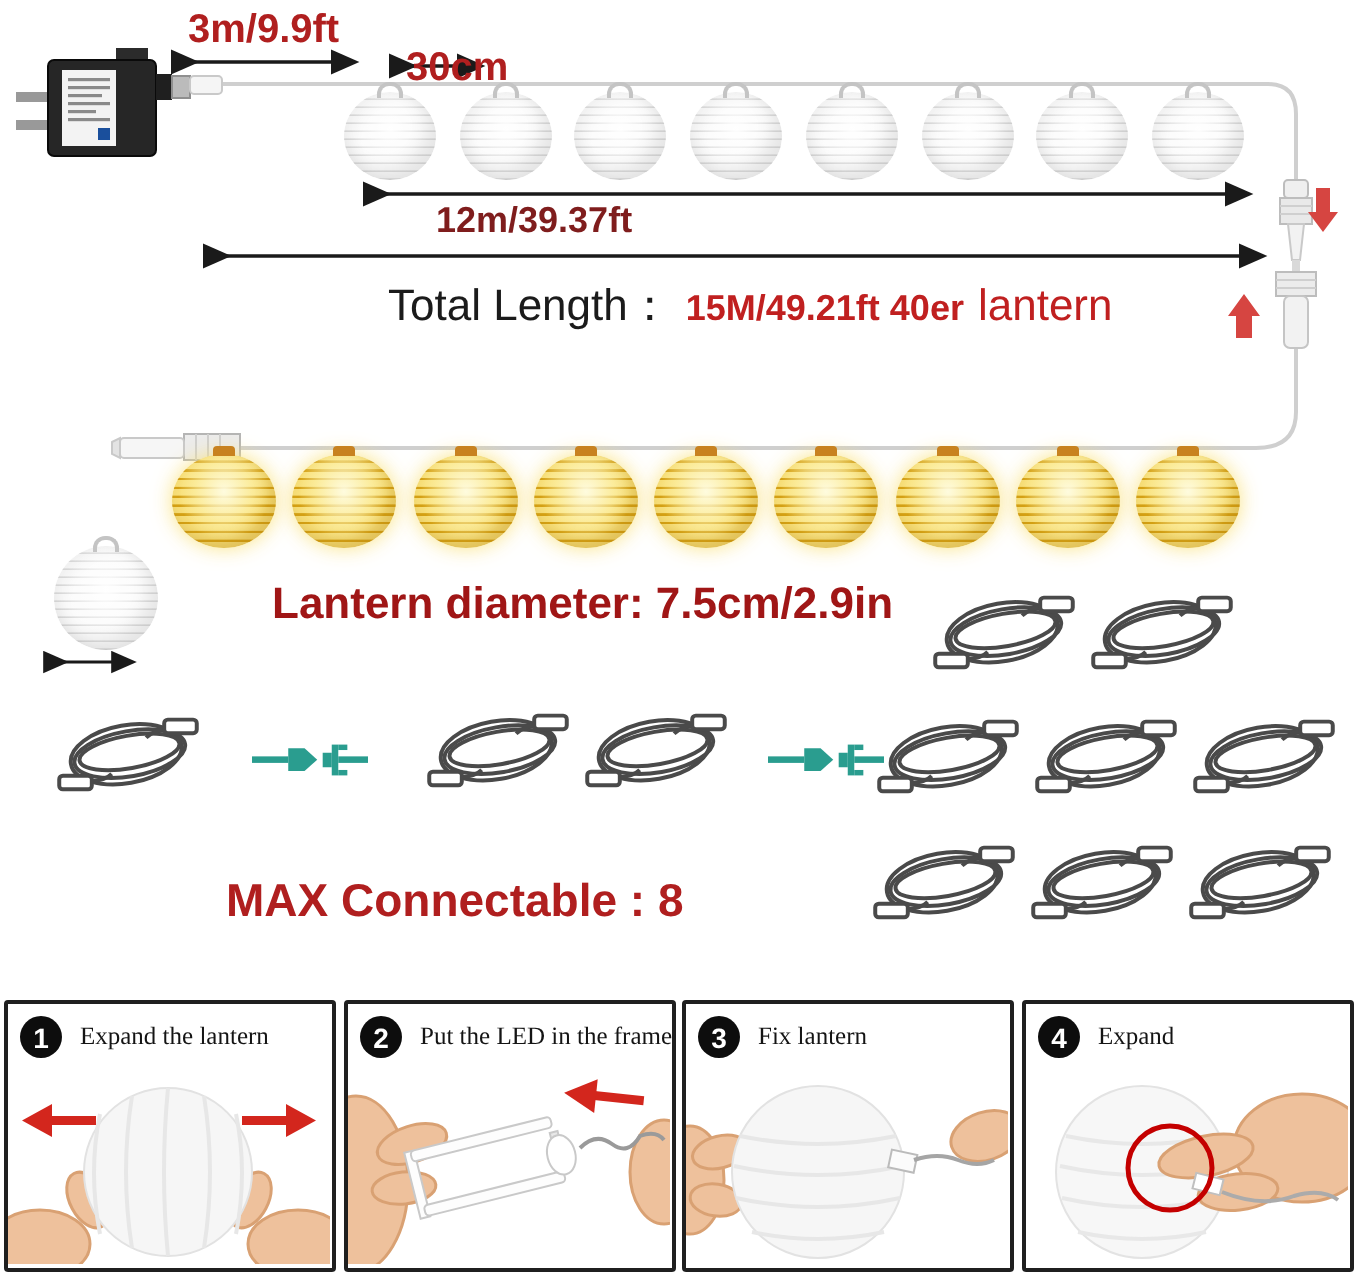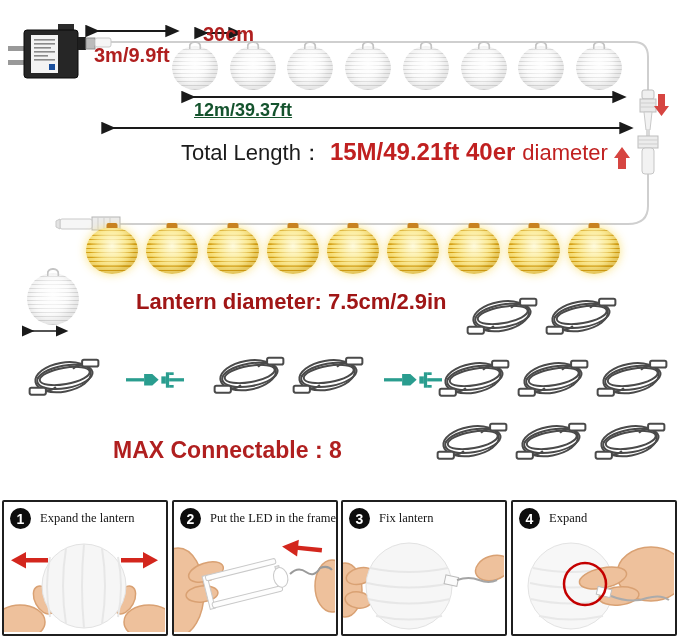--- a/index.html
+++ b/index.html
@@ -6,26 +6,26 @@
   .canvas{
     position:relative;width:679px;height:639px;background:#fff;overflow:hidden;
     font-family:"Liberation Sans",sans-serif;
   }
   .overlay{position:absolute;left:0;top:0;width:679px;height:639px;}
   .abs{position:absolute;}
 
   
   .red-bold{color:#b01f1f;font-weight:bold;}
   .title{left:328px;top:2px;font-size:17px;color:#1c1c1c;letter-spacing:0;white-space:nowrap;}
-  .lbl-lead{left:94px;top:4px;font-size:20px;margin-top:40px;}
+  .lbl-lead{left:94px;top:4px;font-size:20px;}
   .lbl-spacing{left:203px;top:7px;font-size:20px;margin-top:16px;}
-  .lbl-stringlen{left:194px;top:100px;font-size:18px;color:#14532d;font-weight:bold;text-decoration:underline;}
-  .total-line{left:181px;top:138px;display:flex;align-items:baseline;gap:7px;white-space:nowrap;}
+  .lbl-stringlen{left:218px;top:100px;font-size:18px;color:#7f1d1d;font-weight:bold;}
+  .total-line{left:194px;top:138px;display:flex;align-items:baseline;gap:7px;white-space:nowrap;}
   .total-label{font-size:22px;color:#1b1b1b;}
-  .total-value{font-size:24px;color:#c02020;font-weight:bold;}
+  .total-value{font-size:18px;color:#c02020;font-weight:bold;}
   .total-unit{font-size:22px;color:#c02020;}
   .lbl-diameter{left:88px;top:289px;font-size:22px;color:#a01616;font-weight:bold;margin-left:48px;}
   .lbl-max{left:113px;top:437px;font-size:23px;}
 
   
   .lantern-row{position:absolute;display:flex;justify-content:space-between;}
   .row-top{left:172px;top:46px;width:450px;height:46px;}
   .row-lit{left:86px;top:227px;width:534px;height:50px;}
   .lantern{position:relative;border-radius:50%;}
   .lantern-white{
@@ -137,21 +137,21 @@
     <line x1="113" y1="128" x2="631" y2="128" stroke="#1a1a1a" stroke-width="1.8" marker-start="url(#ahE)" marker-end="url(#ahE)"></line>
     <line x1="32" y1="331" x2="66" y2="331" stroke="#1a1a1a" stroke-width="1.6" marker-start="url(#ahE)" marker-end="url(#ahE)"></line>
   </svg>
 
   <div class="abs red-bold lbl-lead">3m/9.9ft</div>
   <div class="abs red-bold lbl-spacing">30cm</div>
   <div class="abs lbl-stringlen">12m/39.37ft</div>
   <div class="abs total-line">
     <span class="total-label">Total Length：</span>
     <span class="total-value">15M/49.21ft 40er</span>
-    <span class="total-unit">diameter</span>
+    <span class="total-unit">lantern</span>
   </div>
   <div class="abs lbl-diameter">Lantern diameter: 7.5cm/2.9in</div>
   <div class="abs red-bold lbl-max">MAX Connectable : 8</div>
 
   <div class="lantern-row row-top">
   <div class="lantern lantern-white"></div>
 
   <div class="lantern lantern-white"></div>
 
   <div class="lantern lantern-white"></div>

